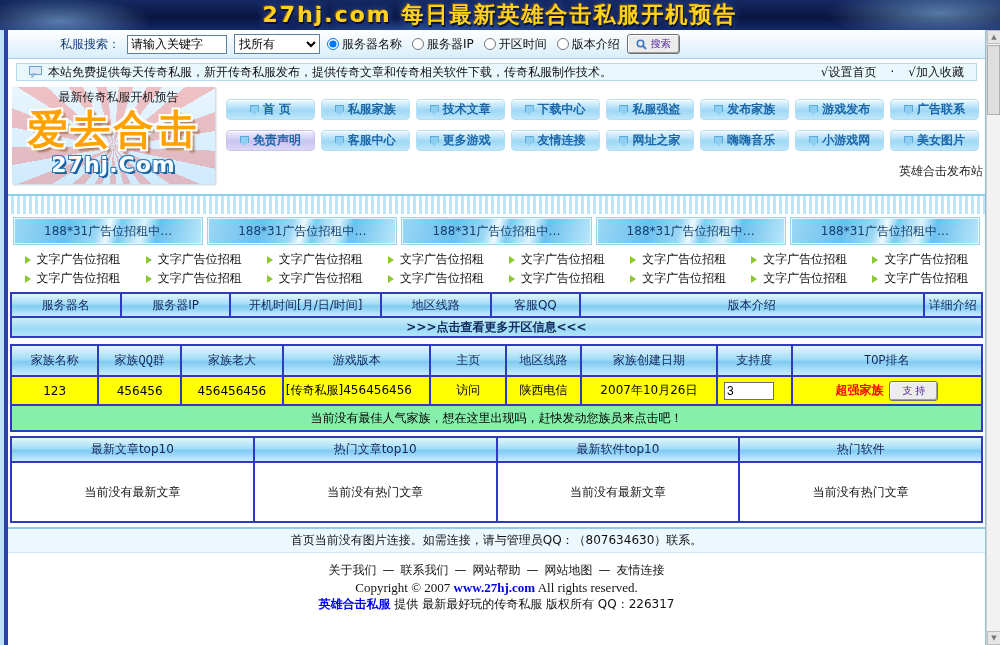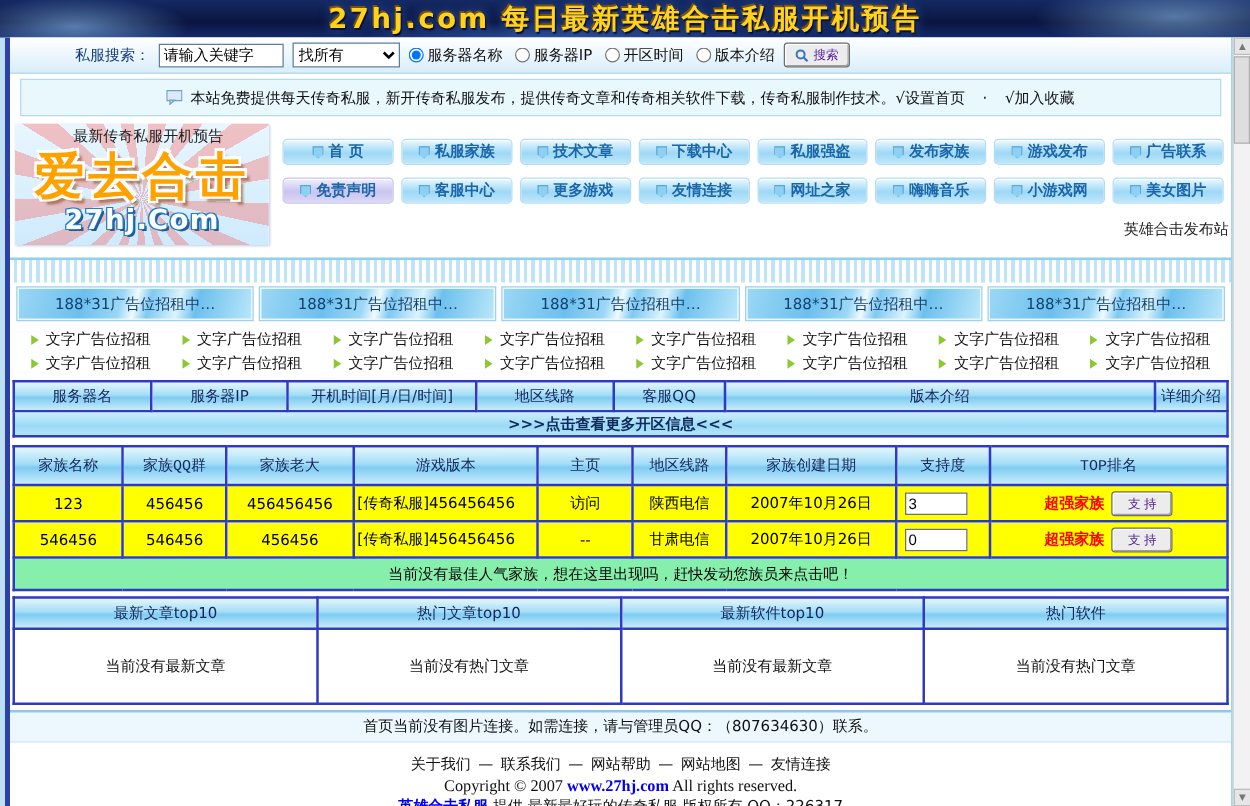--- a/index.html
+++ b/index.html
@@ -36,22 +36,22 @@
   .search-input { width:100px; height:19px; border:1px solid #5b7f9e; font-size:12px; padding:0 3px; background:#fff; }
   .search-select { width:86px; height:20px; font-size:12px; border:1px solid #5b7f9e; background:#fff; }
   .radio-group { display:flex; align-items:center; gap:10px; color:#111; }
   .radio-item { display:flex; align-items:center; gap:3px; }
   .radio-item input { width:12px; height:12px; }
   .btn3d { background:#ececec; border:1px solid #6f6f6f; border-radius:3px;
     box-shadow:inset 1px 1px 0 #fff, inset -1px -1px 0 #9f9f9f;
     font-size:10px; padding:2px 8px; display:inline-flex; align-items:center; gap:4px; cursor:pointer; color:#4c1d95; }
 
   
-  .notice { margin:4px 8px; height:30px; background:#e8f8fd; border:1px solid #b4dcec;
-    display:flex; align-items:center; justify-content:center; padding:0 12px; color:#111; }
+  .notice { margin:4px 8px; height:18px; background:#e8f8fd; border:1px solid #b4dcec;
+    display:flex; align-items:center; justify-content:space-between; padding:0 12px; color:#111; }
   .notice-left { display:flex; align-items:center; gap:6px; }
   .notice-right { display:flex; align-items:center; gap:14px; color:#111; }
   .notice-right span { cursor:pointer; }
 
   
   .top-section { position:relative; height:105px; }
   .logo-box { position:absolute; left:4px; top:2px; width:203px; height:97px; z-index:2;
     background:
       repeating-conic-gradient(from 8deg at 50% 62%, rgba(255,70,60,.30) 0deg 10deg, rgba(255,70,60,0) 10deg 21deg),
       linear-gradient(180deg,#e8f6ff,#cfeafd);
@@ -419,38 +419,20 @@
         <td>
               <input class="support-input" value="3" style="">
             </td>
         <td>
           <span class="top-cell">
             <span class="badge">超强家族</span>
             <button class="btn3d support-btn">支 持</button>
           </span>
         </td>
       </tr>
-      <tr>
-        <td>546456</td>
-        <td>546456</td>
-        <td>456456</td>
-        <td class="cell-left">[传奇私服]456456456</td>
-        <td>--</td>
-        <td>甘肃电信</td>
-        <td>2007年10月26日</td>
-        <td>
-              <input class="support-input" value="0" style="">
-            </td>
-        <td>
-          <span class="top-cell">
-            <span class="badge">超强家族</span>
-            <button class="btn3d support-btn">支 持</button>
-          </span>
-        </td>
-      </tr>
       <tr class="empty-row">
         <td colspan="9">当前没有最佳人气家族，想在这里出现吗，赶快发动您族员来点击吧！</td>
       </tr>
     </tbody>
       </table>
 
     <div class="gap4"></div>
 
     <table class="sections-table">
       <colgroup>

